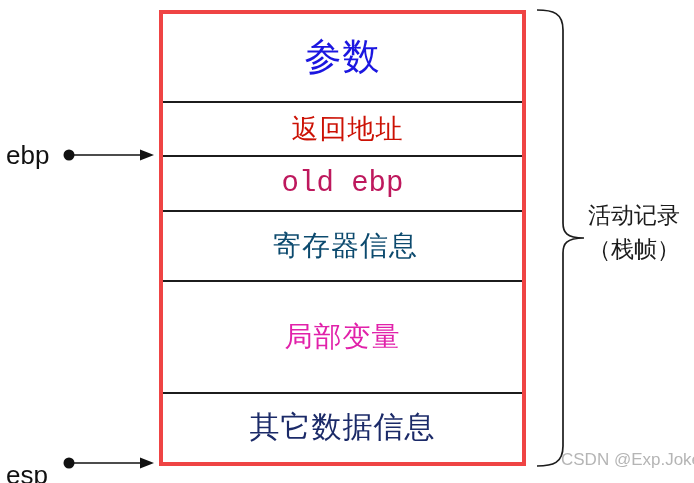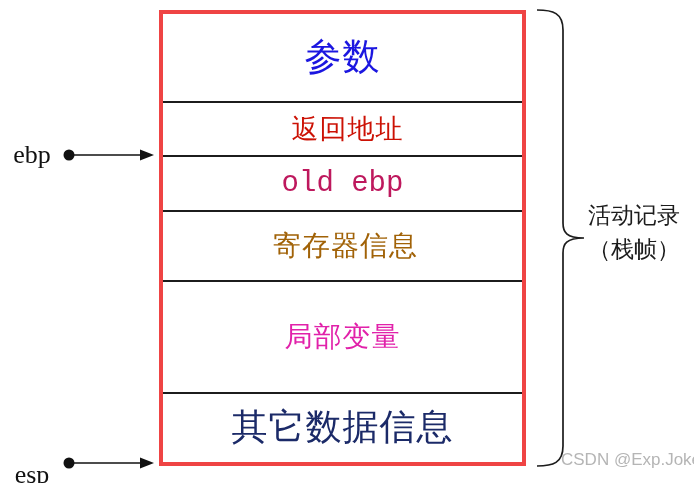--- a/index.html
+++ b/index.html
@@ -26,27 +26,27 @@
     border-bottom:2px solid #1c1c1c;
     text-align:center;
     letter-spacing:1px;
   }
   .sec:last-child{border-bottom:none;}
   .s0{height:90px;font-size:37px;}
   .s1{height:55px;font-size:27px;}
   .s2{height:56px;font-size:29px;font-family:"Liberation Mono", monospace;letter-spacing:0;}
   .s3{height:71px;font-size:28px;}
   .s4{height:113px;font-size:28px;}
-  .s5{height:69px;font-size:36px;}
+  .s5{height:69px;font-size:30px;}
   
   .reg-label{
     position:absolute;left:6px;width:52px;
-    font-family:Liberation Serif, serif;
+    font-family:Liberation Sans, sans-serif;
     font-size:26px;color:#111111;
-    text-align:center;white-space:nowrap;
+    text-align:left;white-space:nowrap;
   }
   .reg-ebp{top:140px;}
   .reg-esp{top:460px;}
   .arrow-svg{position:absolute;left:62px;width:94px;height:18px;}
   .arrow-ebp{top:146px;}
   .arrow-esp{top:454px;}
   
   .brace-svg{position:absolute;left:530px;top:4px;width:62px;height:470px;}
   .brace-label{
     position:absolute;left:588px;top:198px;width:110px;
@@ -60,21 +60,21 @@
 </style>
 </head>
 <body>
 
 <div class="canvas">
 
   <div class="stack-box">
     <div class="sec s0" style="color: rgb(27, 22, 224);">参数</div>
     <div class="sec s1" style="color: rgb(204, 17, 4); padding-left: 10px;">返回地址</div>
     <div class="sec s2" style="color: #be185d;">old ebp</div>
-    <div class="sec s3" style="color: #a16207; padding-left: 6px;">寄存器信息</div>
+    <div class="sec s3" style="color: #0c4a6e; padding-left: 6px;">寄存器信息</div>
     <div class="sec s4" style="color: rgb(225, 33, 170);">局部变量</div>
     <div class="sec s5" style="color: rgb(27, 42, 104);">其它数据信息</div>
   </div>
 
   <div class="reg-label reg-ebp">ebp</div>
   <svg class="arrow-svg arrow-ebp" viewBox="0 0 94 18">
     <circle cx="7" cy="9" r="5.5" fill="#111111"></circle>
     <line x1="7" y1="9" x2="80" y2="9" stroke="#111111" stroke-width="1.6"></line>
     <polygon points="78,3.5 92,9 78,14.5" fill="#111111"></polygon>
   </svg>

